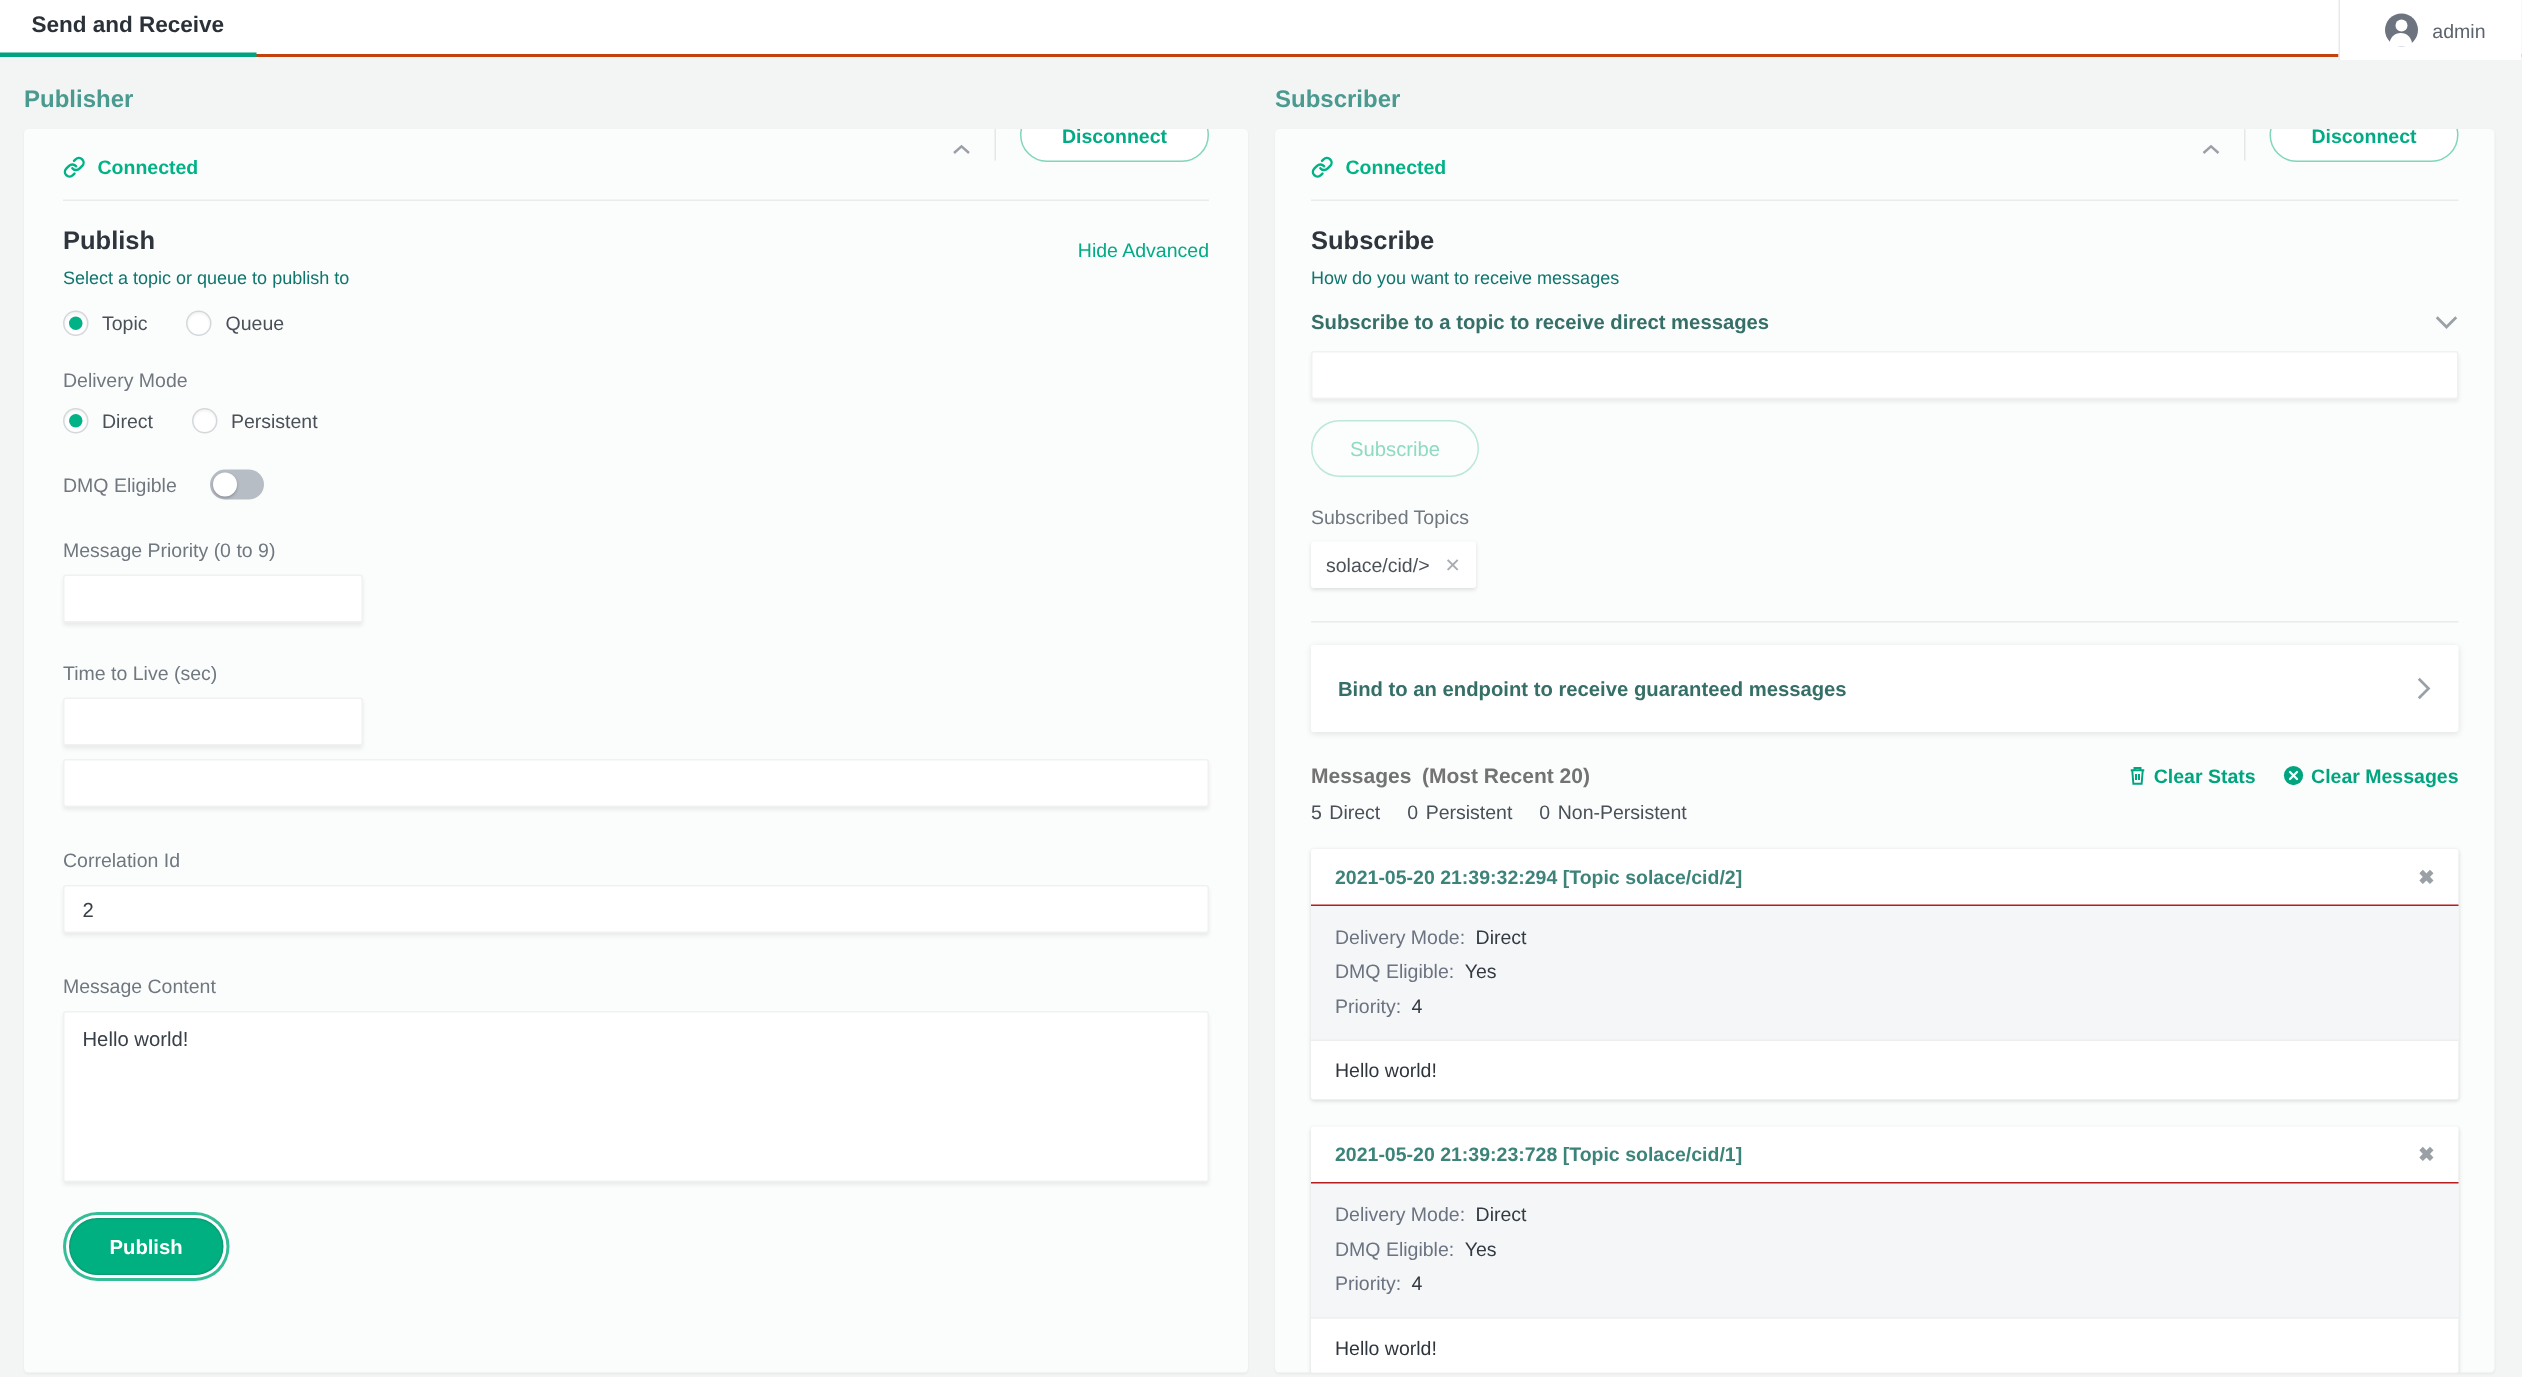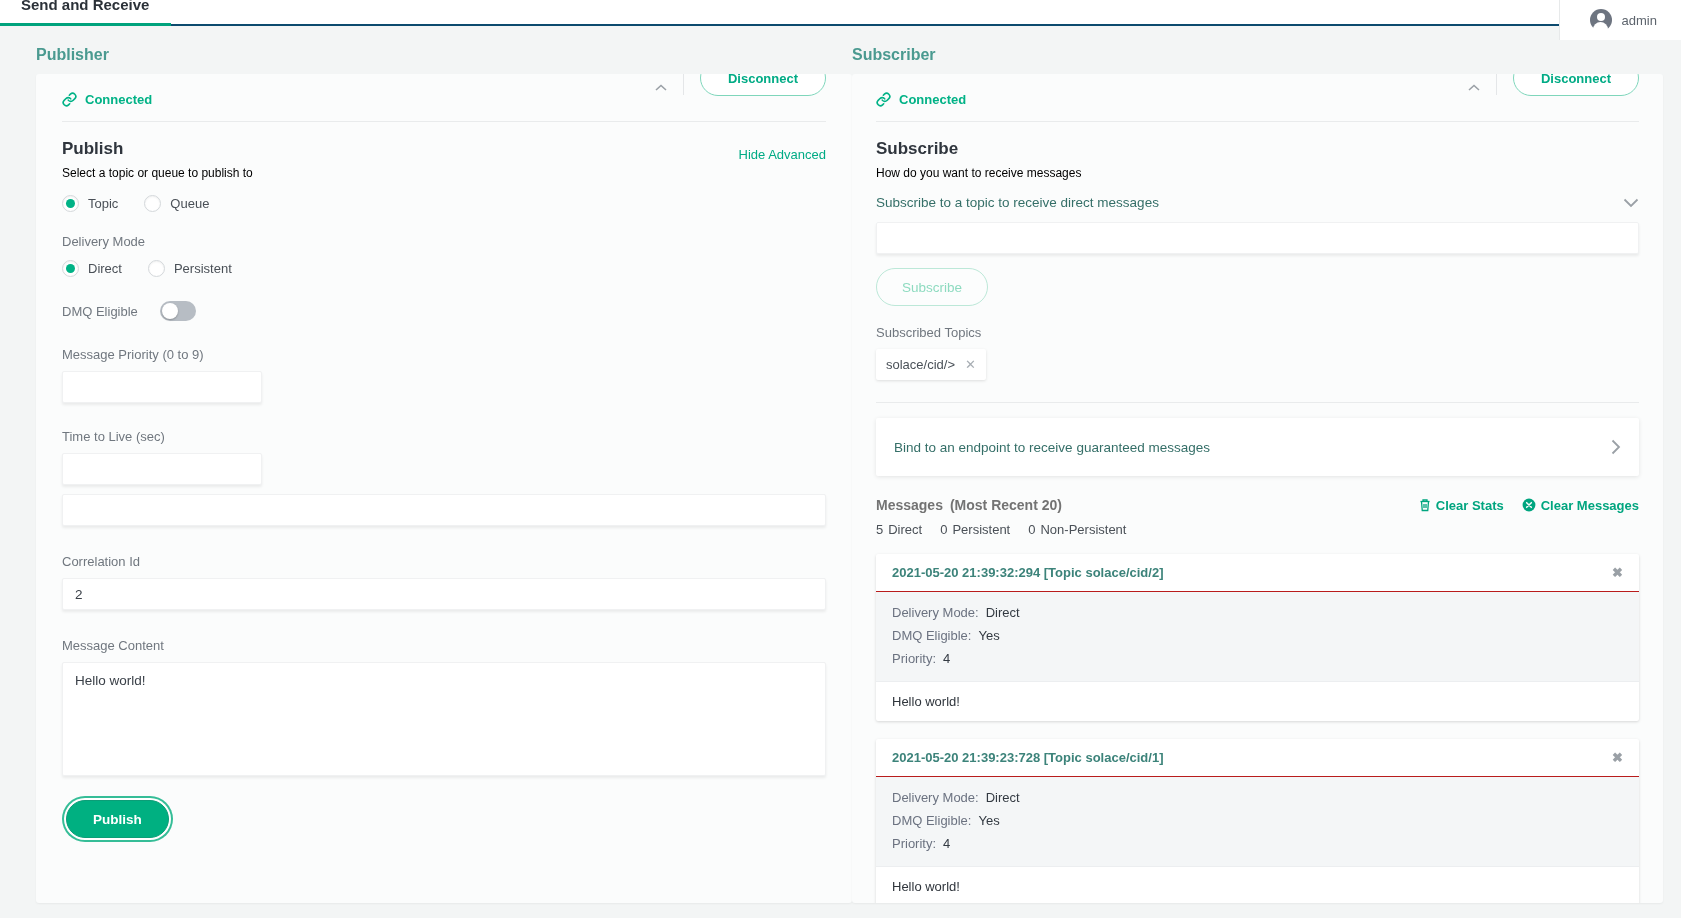--- a/index.html
+++ b/index.html
@@ -1,54 +1,54 @@
 <!DOCTYPE html>
 <html><head>
 <meta charset="utf-8">
 <style>
   * { margin:0; padding:0; box-sizing:border-box; }
   html,body { width:1681px; height:918px; overflow:hidden; background:#f3f5f5;
     font-family:"Liberation Sans", sans-serif; }
   
-  .topbar { position:relative; height:26px; background:#ffffff;
-    border-bottom:2px solid #0c4a6e; display:flex; align-items:flex-end; }
+  .topbar { position:relative; height:38px; background:#ffffff;
+    border-bottom:2px solid #c2410c; display:flex; align-items:flex-end; }
   .tab-active { margin:0 0 -2px 0; padding:12px 22px 10px 21px;
     border-bottom:3px solid #00a37d; font-size:15px; font-weight:bold; color:#2b3138; }
   .topbar-right { position:absolute; right:0; top:0; height:40px; display:flex;
     align-items:center; gap:10px; padding:0 24px 0 30px; border-left:1px solid #e7e9ea;
     background:#fff; }
   .avatar { width:22px; height:22px; border-radius:50%; background:#6d7480; position:relative; }
   .avatar::before { content:""; position:absolute; left:7px; top:4px; width:8px; height:8px;
     border-radius:50%; background:#fff; }
   .avatar::after { content:""; position:absolute; left:3.5px; top:13px; width:15px; height:9px;
     border-radius:8px 8px 0 0; background:#fff; }
   .username { font-size:13px; color:#5d646d; }
   
-  .content { display:flex; padding:14px 18px 0 16px; height:876px;margin-left:20px; }
+  .content { display:flex; gap:18px; padding:14px 18px 0 16px; height:876px; }
   .panel-pub { flex:0 0 816px; }
   .panel-sub { flex:1; }
   .panel-title { font-size:16px; font-weight:bold; color:#4a9a90; margin:6px 0 10px 0; }
   .card { background:#fbfcfc; border-radius:3px; height:829px; overflow:hidden;
     box-shadow:0 1px 2px rgba(0,0,0,0.05); padding:8px 26px 20px 26px; }
   
   .connect-row { display:flex; justify-content:space-between; align-items:center; height:34px; }
   .connect-left { display:flex; align-items:center; gap:8px; }
   .connected-label { font-size:13px; font-weight:bold; color:#00b286; }
   .connect-right { display:flex; align-items:center; gap:16px; align-self:flex-start;
     transform:translateY(-22px); }
   .caret-up { margin-top:20px; color:#9aa0a6; }
   .vdiv { width:1px; height:34px; background:#e4e6e8; }
   .disconnect-btn { height:36px; padding:0 27px; border-radius:18px; background:#ffffff;
     border:1px solid #7fd6bb; color:#00ab85; font-size:13px; font-weight:bold; cursor:pointer;
     font-family:"Liberation Sans", sans-serif; }
   .hr { border:none; border-top:1px solid #e9ebec; margin:5px 0 0 0; }
   
   .section-head { display:flex; justify-content:space-between; margin-top:17px; }
   .section-title { font-size:17px; font-weight:bold; color:#2f353d; }
-  .section-sub { font-size:12px; color:#000000; margin-top:7px; }
+  .section-sub { font-size:12px; color:#0f766e; margin-top:7px; }
   .teal-link { font-size:13px; color:#00ab85; cursor:pointer; text-decoration:none; margin-top:8px; }
   
   .radio-row { display:flex; align-items:center; gap:26px; margin-top:15px; }
   .radio { display:flex; align-items:center; gap:9px; font-size:13px; color:#4a5057; cursor:pointer; }
   .radio-circle { width:17px; height:17px; border-radius:50%; background:#fff;
     border:1px solid #d4d8db; position:relative; box-shadow:inset 0 1px 2px rgba(0,0,0,.06); }
   .radio-circle.checked::after { content:""; position:absolute; left:3px; top:3px;
     width:9px; height:9px; border-radius:50%; background:#00b286; }
   .field-label { display:block; font-size:13px; color:#70777f; }
   .mt26 { margin-top:26px; } .mt28 { margin-top:28px; } .mt22 { margin-top:22px; }
@@ -64,21 +64,21 @@
   .content-area { display:block; margin-top:9px; width:100%; height:114px; border:1px solid #f0f1f2;
     background:#fff; border-radius:2px; padding:10px 12px; font-size:13.5px; color:#3a4048;
     box-shadow:0 2px 3px rgba(0,0,0,0.07); resize:none; font-family:"Liberation Sans", sans-serif;
     outline:none; }
   .publish-btn { margin:24px 0 0 4px; height:38px; padding:0 26px; border-radius:20px;
     background:#00b081; border:1px solid #0c9d77; color:#fff; font-size:13.5px; font-weight:bold;
     cursor:pointer; box-shadow:0 0 0 2px #ffffff, 0 0 0 4px #35bd97;
     font-family:"Liberation Sans", sans-serif; }
   
   .prompt-row { display:flex; justify-content:space-between; align-items:center; margin-top:15px; }
-  .prompt-bold { font-size:13.5px; font-weight:normal; color:#356f68; }
+  .prompt-bold { font-size:13.5px; font-weight:bold; color:#356f68; }
   .subscribe-btn { margin-top:14px; height:38px; padding:0 25px; border-radius:19px;
     background:#fcfdfd; border:1px solid #bce8d8; color:#8edbc0; font-size:13.5px; cursor:default;
     font-family:"Liberation Sans", sans-serif; }
   .chip { display:inline-flex; align-items:center; gap:10px; margin-top:9px; background:#fff;
     box-shadow:0 1px 3px rgba(0,0,0,0.12); border-radius:2px; padding:8px 10px; font-size:13px;
     color:#4a5158; }
   .chip-x { color:#a7adb3; font-size:13px; cursor:pointer; }
   .bind-box { margin-top:15px; background:#fff; box-shadow:0 1px 4px rgba(0,0,0,0.1);
     border-radius:2px; height:58px; display:flex; justify-content:space-between;
     align-items:center; padding:0 18px; cursor:pointer; }

